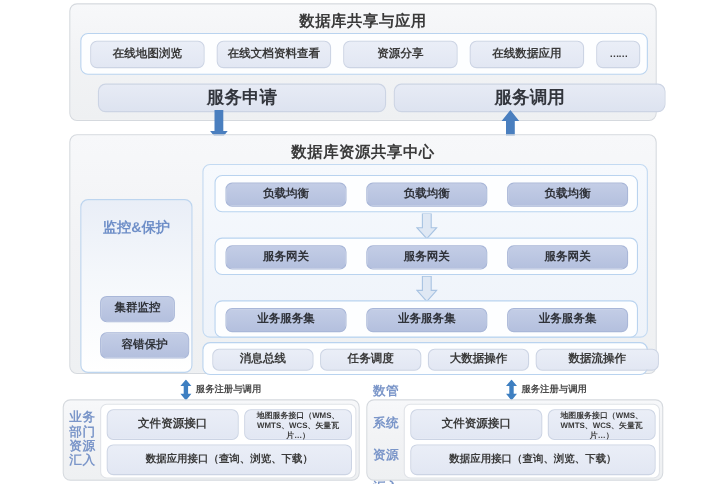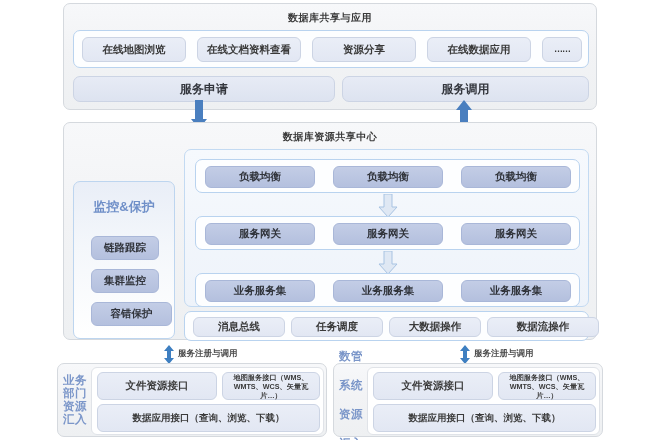--- a/index.html
+++ b/index.html
@@ -17,21 +17,21 @@
   .outer-panel{
     position:absolute;
     border:1px solid #d5d9de;
     border-radius:7px;
     background:linear-gradient(180deg,#f7f8fa 0%,#f2f3f5 45%,#eef0f2 100%);
     box-sizing:border-box;
   }
   .panel-title{
     position:absolute;left:0;right:0;
     text-align:center;
-    font-size:10px;
+    font-size:14px;
     font-weight:bold;
     color:#3a3a3a;
     letter-spacing:.5px;
   }
   .inner-box{
     position:absolute;
     border:1px solid #b9d3ef;
     border-radius:7px;
     background:#fdfeff;
     box-sizing:border-box;
@@ -56,21 +56,21 @@
     font-size:10.5px;color:#30333a;font-weight:bold;
     text-align:center;line-height:1.25;
   }
   .bar{
     position:absolute;
     border:1px solid #ccd4e4;
     border-radius:7px;
     background:linear-gradient(180deg,#e7ebf5 0%,#dde3f0 100%);
     box-sizing:border-box;
     display:flex;align-items:center;justify-content:center;
-    font-size:12px;color:#33363d;font-weight:bold;
+    font-size:16px;color:#33363d;font-weight:bold;margin-left:16px;
   }
 
   
   .arrow-blue{position:absolute;}
   .arrow-grey{position:absolute;}
   .reg-label{
     position:absolute;
     font-size:8.5px;color:#4a4a4a;font-weight:bold;
     white-space:nowrap;
   }
@@ -139,21 +139,20 @@
   </svg>
   <svg class="arrow-blue" style="left:455px;top:100px;" width="18" height="30" viewBox="0 0 18 30">
     <polygon points="9,0 17,10 13,10 13,29 5,29 5,10 1,10" fill="#4a7fbf"></polygon>
   </svg>
 
   <div class="outer-panel" style="left:63px;top:122px;width:534px;height:218px;">
     <div class="panel-title" style="top:7px;">数据库资源共享中心</div>
 
     <div class="mon-panel" style="left:9px;top:26px;width:102px;height:158px;">
       <div class="mon-title" style="top:16px;">监控&amp;保护</div>
-      <div class="chip-solid" style="left:17px;top:54px;width:68px;height:24px;">链路跟踪</div>
       <div class="chip-solid" style="left:17px;top:87px;width:68px;height:24px;">集群监控</div>
       <div class="chip-solid" style="left:17px;top:120px;width:81px;height:24px;">容错保护</div>
     </div>
 
     <div class="grp-box" style="left:120px;top:26px;width:405px;height:158px;">
 
       <div class="inner-box" style="left:10px;top:9px;width:385px;height:34px;">
         <div class="chip-solid" style="left:9px;top:6px;width:110px;height:22px;">负载均衡</div>
         <div class="chip-solid" style="left:137px;top:6px;width:110px;height:22px;">负载均衡</div>
         <div class="chip-solid" style="left:265px;top:6px;width:110px;height:22px;">负载均衡</div>

